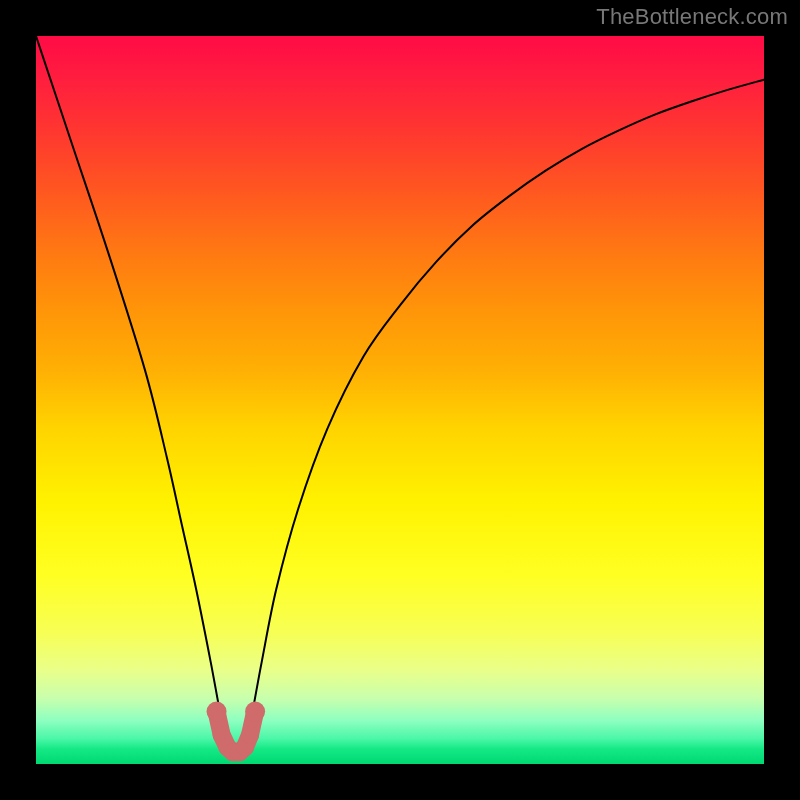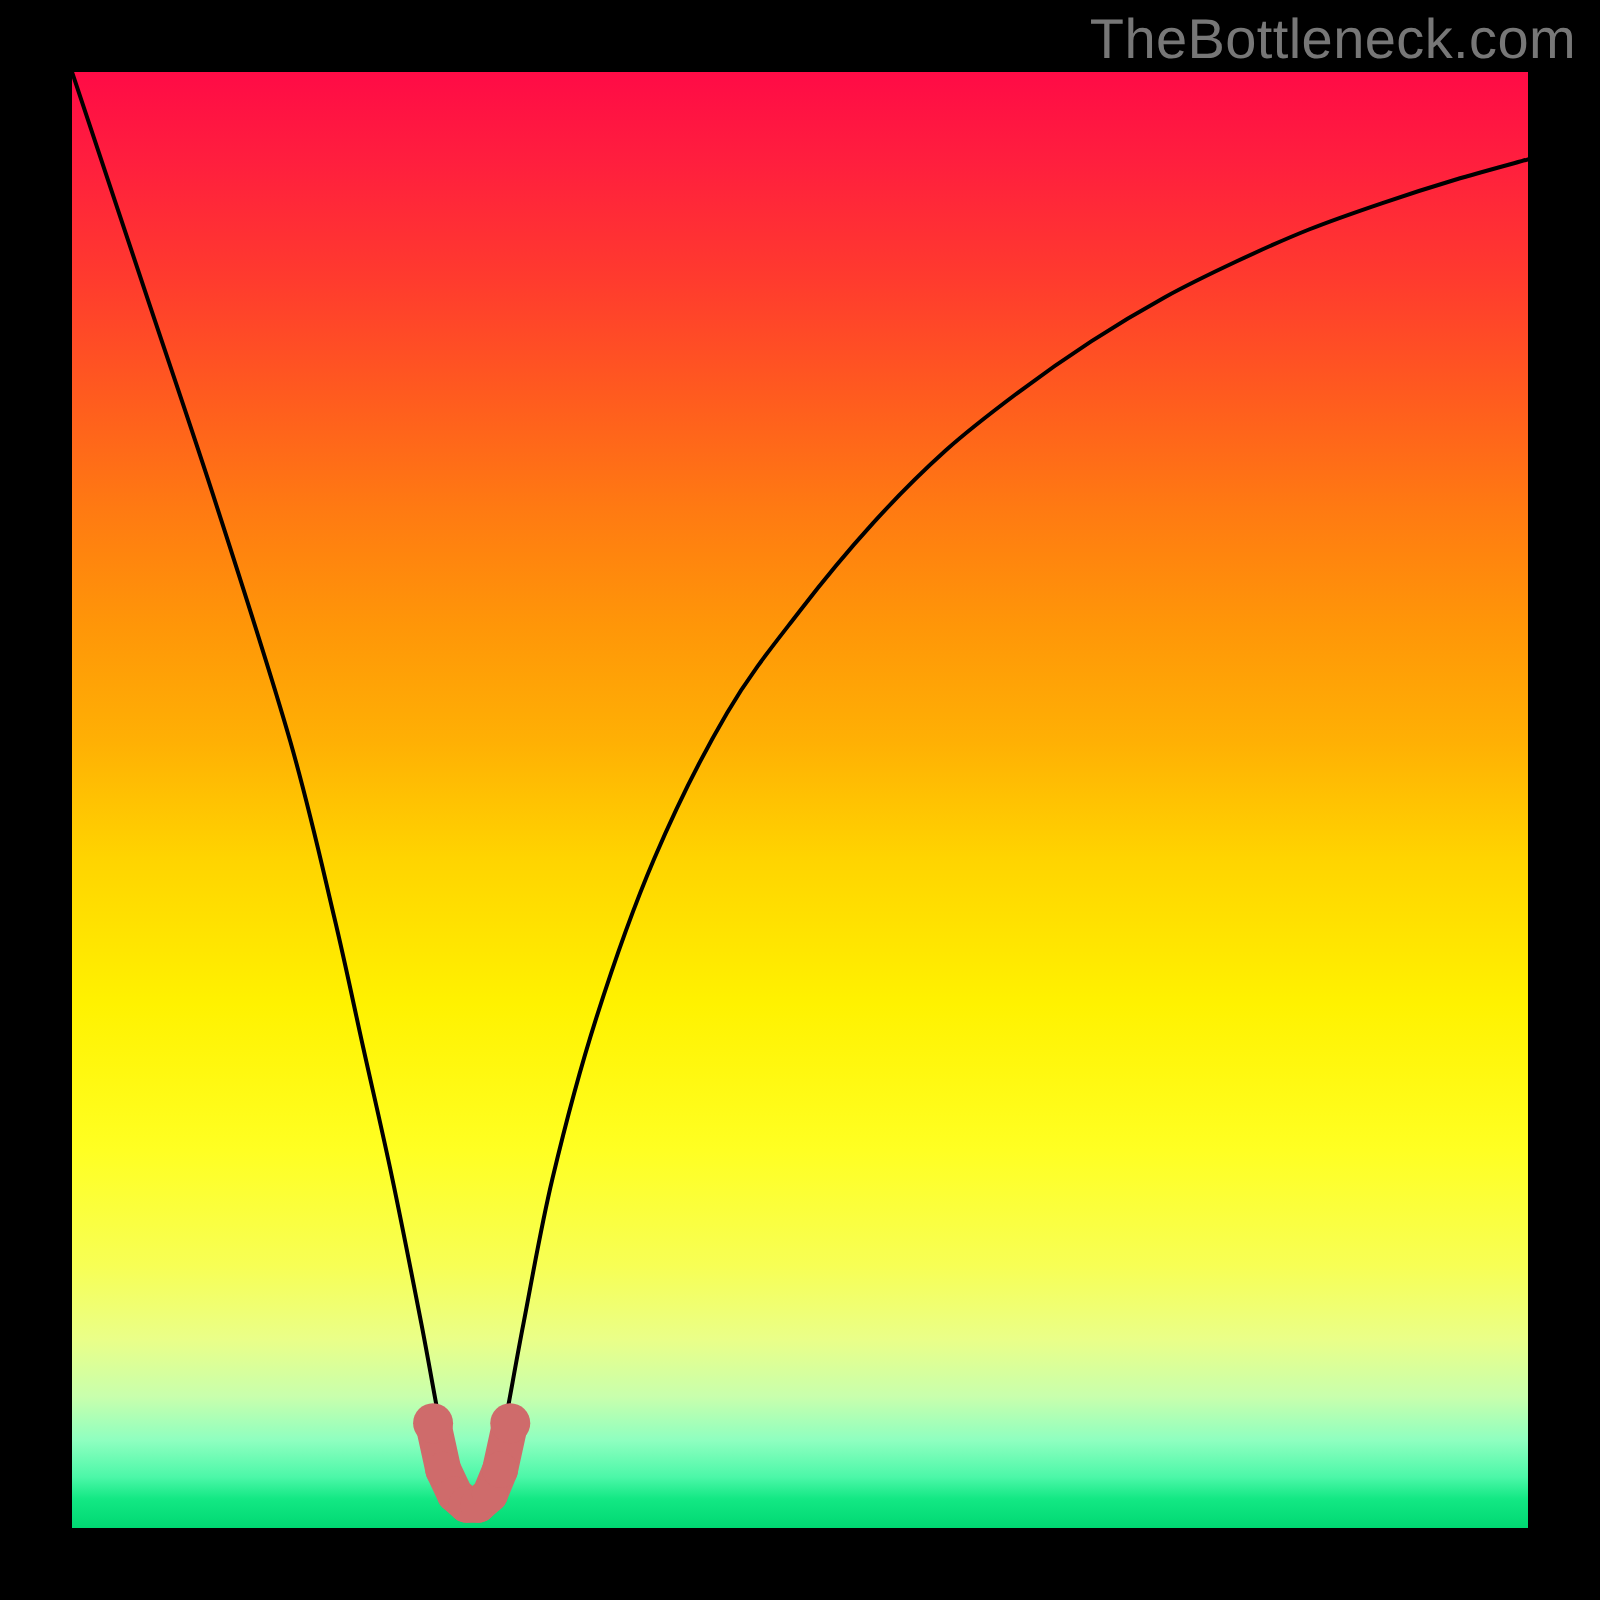--- a/index.html
+++ b/index.html
@@ -15,21 +15,21 @@
     position: relative;
     width: 800px;
     height: 800px;
     background: #000;
   }
   .watermark {
     position: absolute;
     top: 4px;
     right: 12px;
     color: #777;
-    font-size: 28px;
+    font-size: 22px;
     font-weight: 500;
     letter-spacing: 0.2px;
     z-index: 10;
   }
   .plot-area {
     position: absolute;
     left: 36px;
     top: 36px;
     width: 728px;
     height: 728px;

